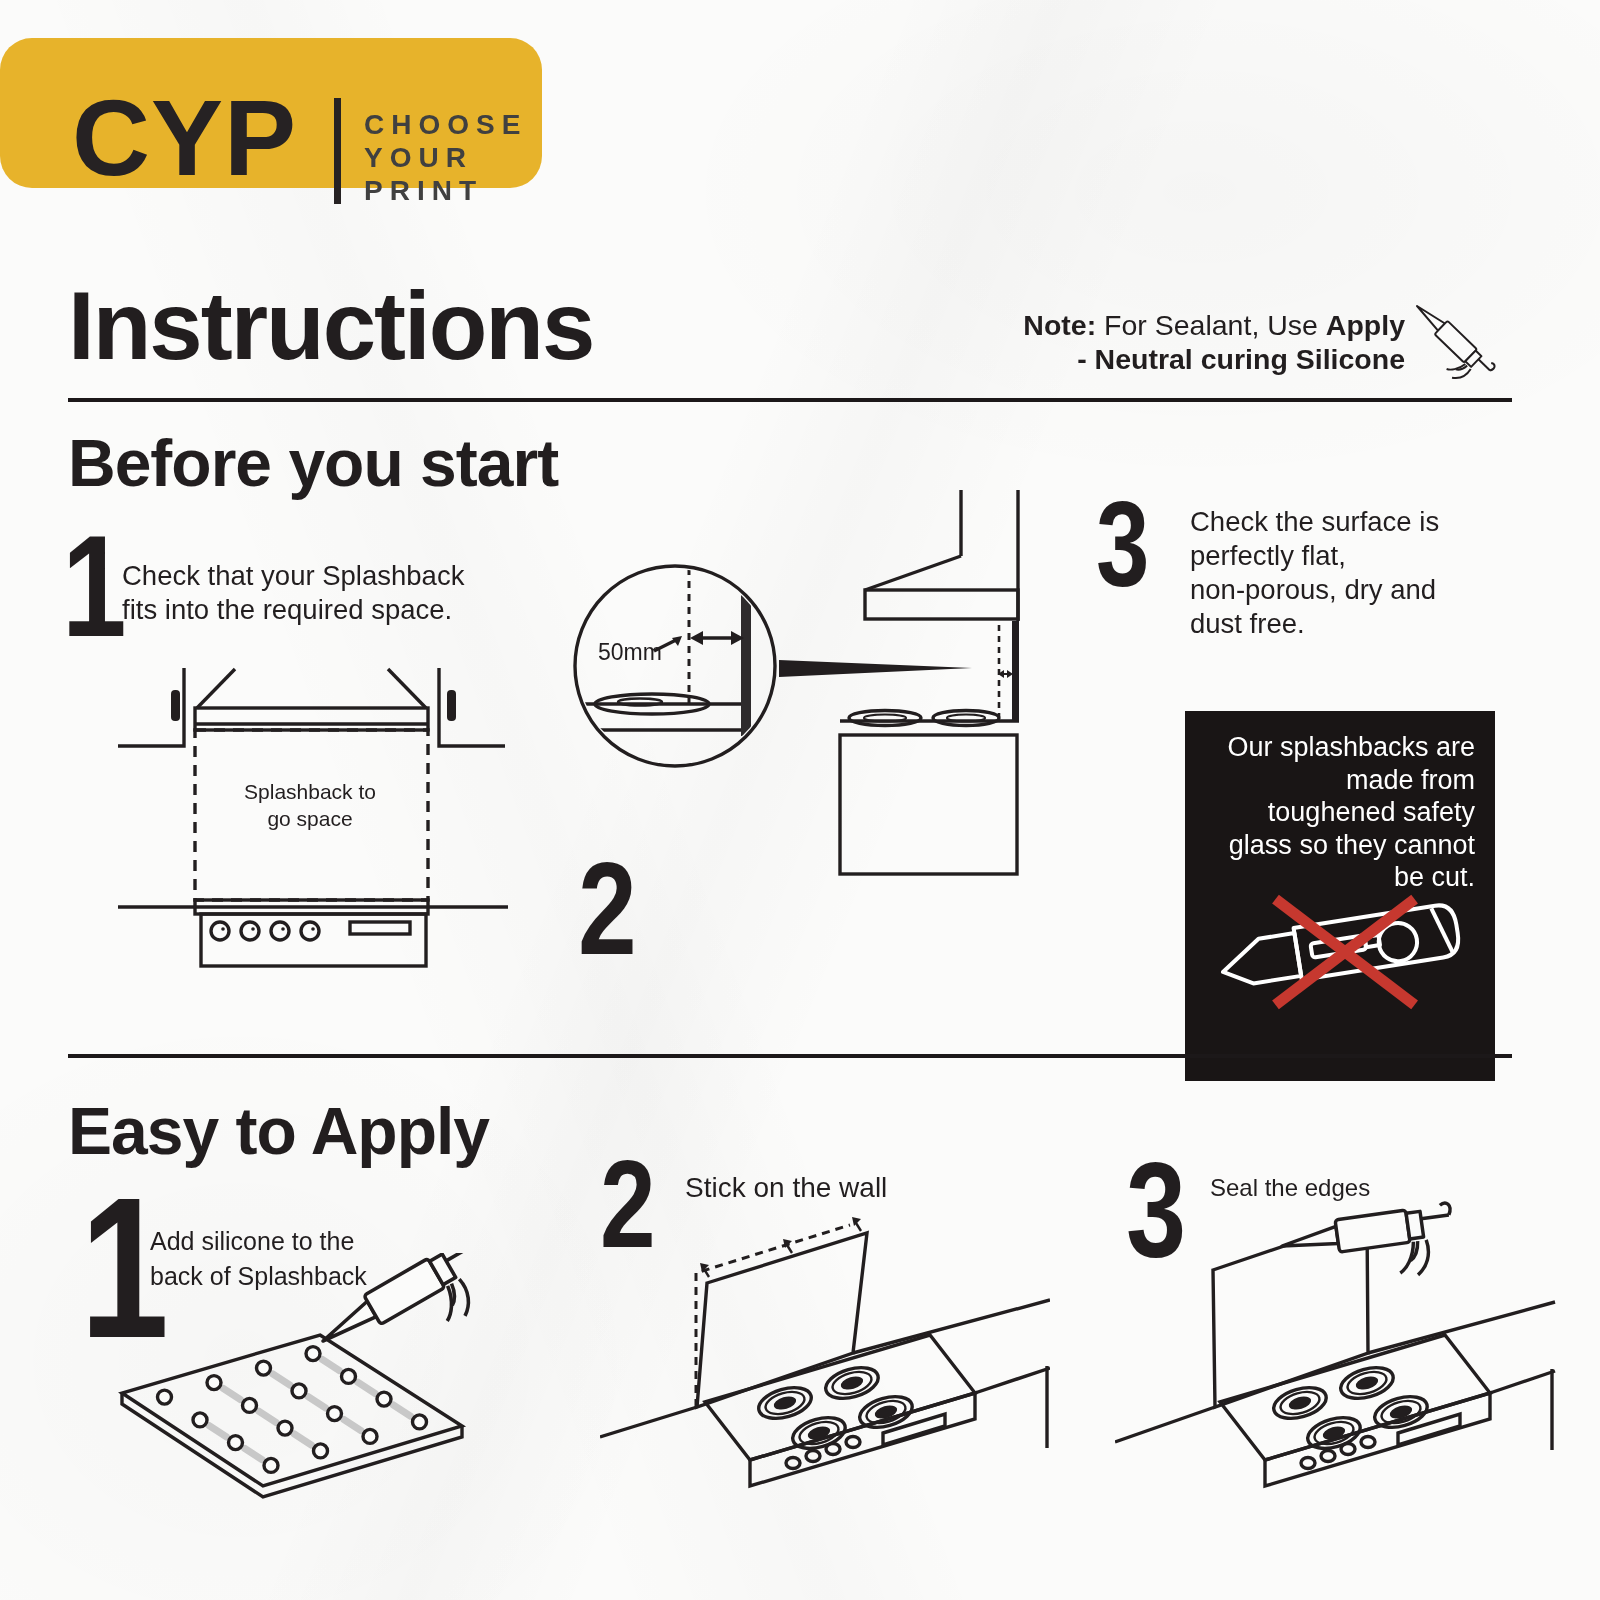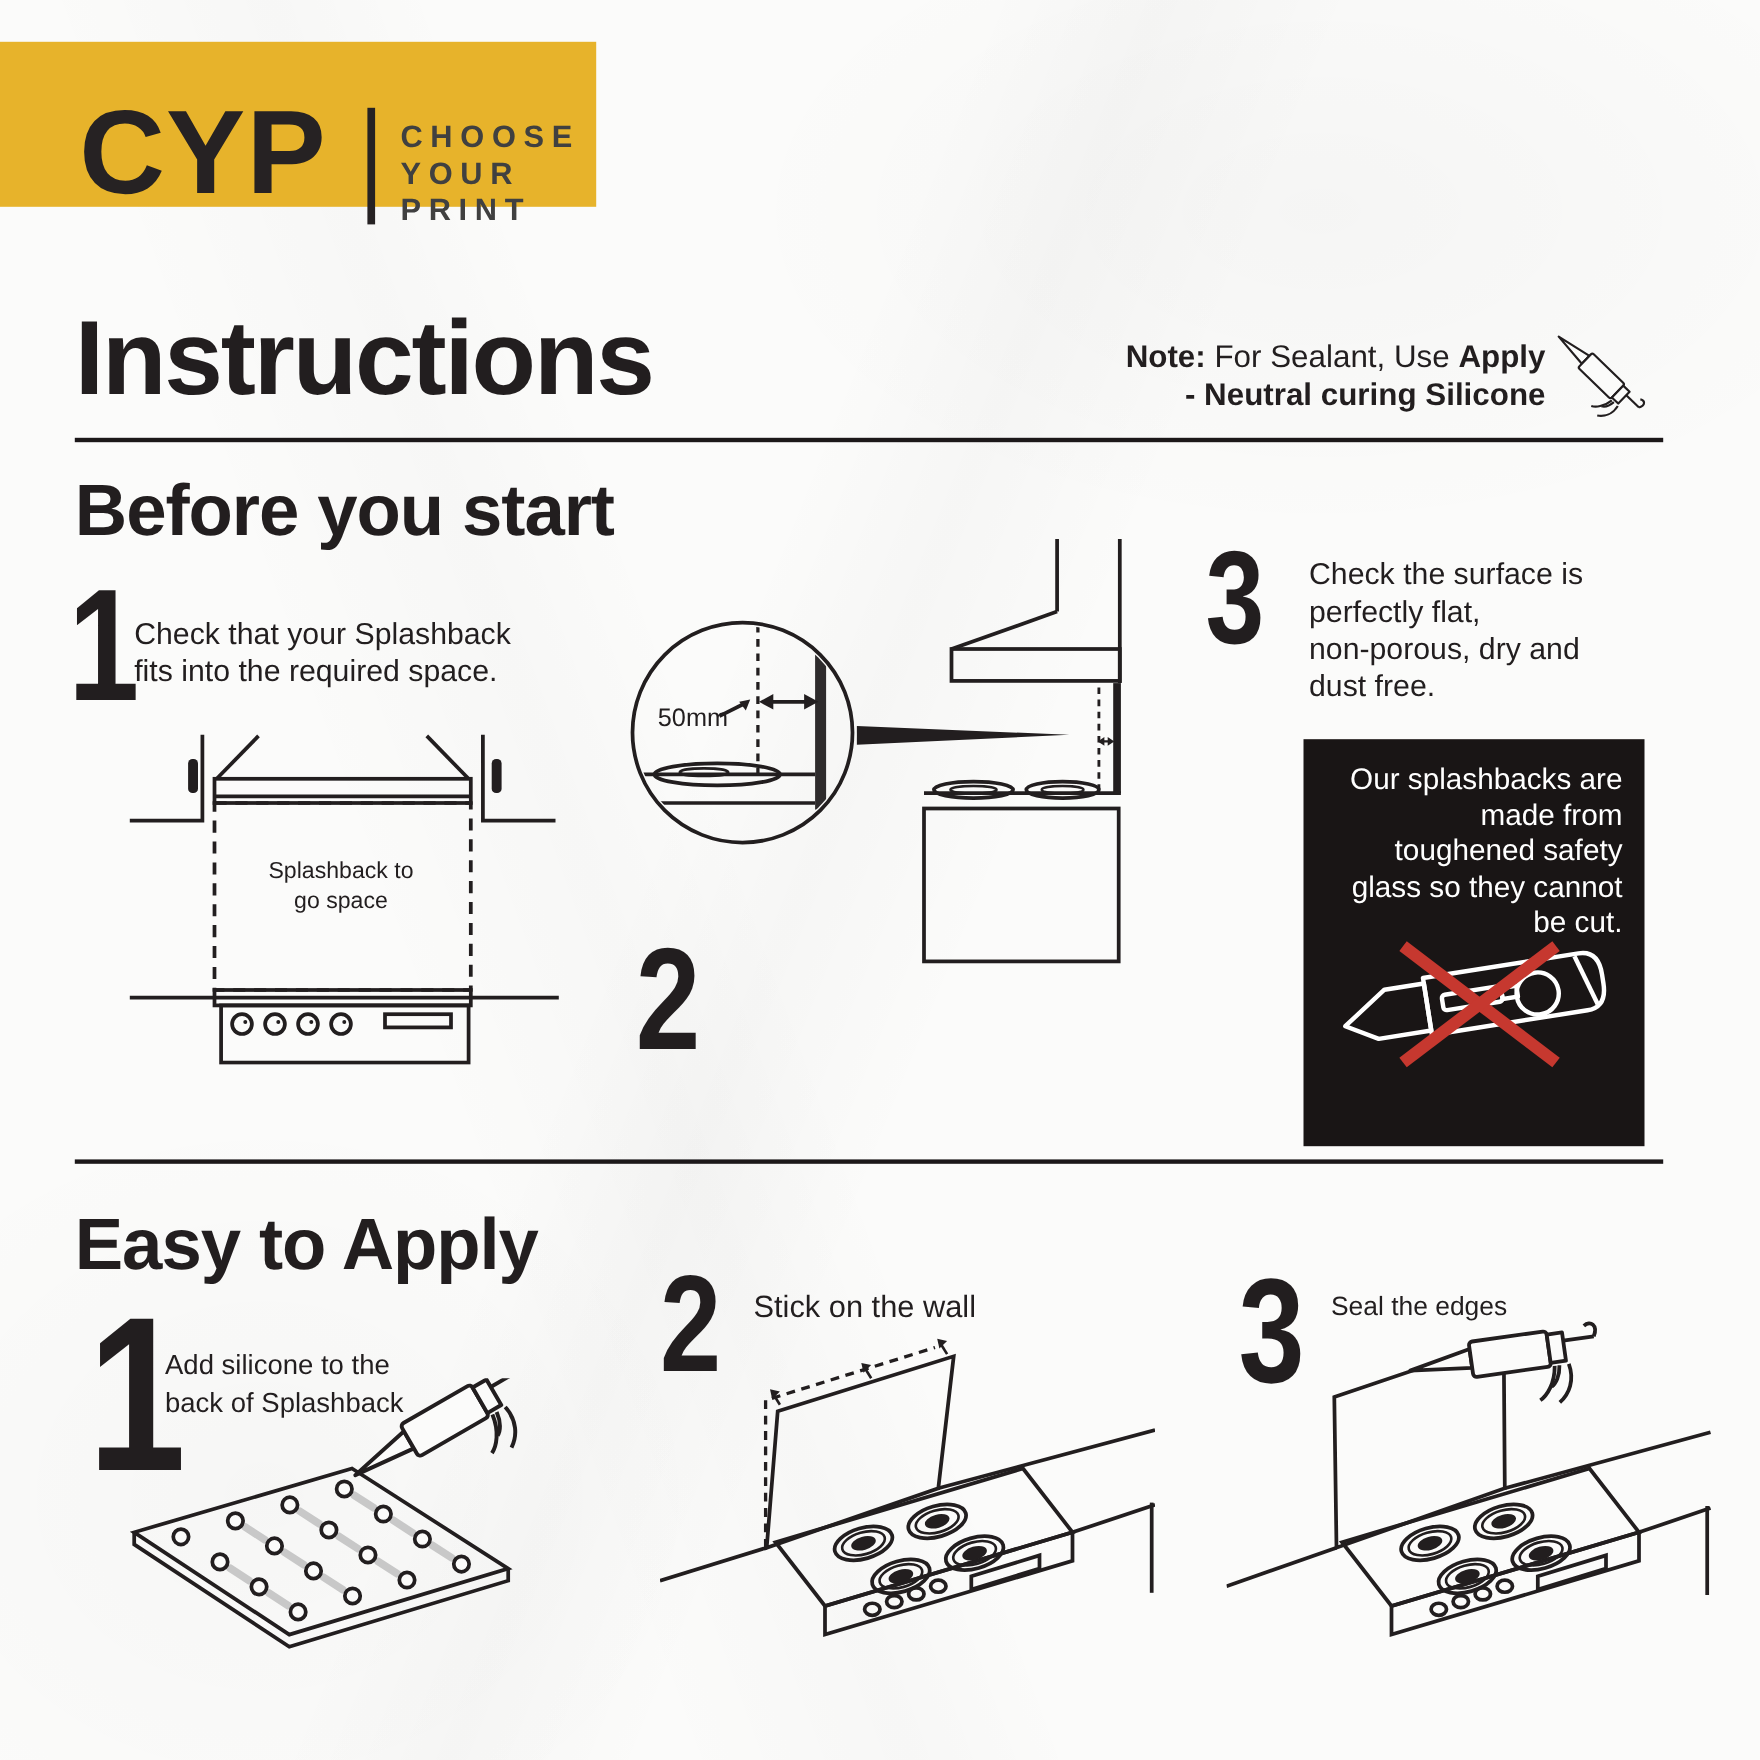--- a/index.html
+++ b/index.html
@@ -7,32 +7,32 @@
     position:relative;width:1600px;height:1600px;overflow:hidden;
     color:#221E1F;font-family:"Liberation Sans",sans-serif;
     background:
       radial-gradient(900px 500px at 75% 12%, rgba(0,0,0,.025), transparent 60%),
       radial-gradient(700px 600px at 15% 85%, rgba(0,0,0,.02), transparent 60%),
       linear-gradient(112deg, transparent 40%, rgba(0,0,0,.018) 47%, transparent 55%),
       linear-gradient(250deg, transparent 55%, rgba(0,0,0,.015) 62%, transparent 72%),
       #FBFBFA;
   }
   .abs{position:absolute;}
-  .logo-box{left:0;top:38px;width:542px;height:150px;background:#E7B32B;}
+  .logo-box{left:0;top:38px;width:542px;height:150px;background:#E7B32B;border-radius:32px;}
   .logo-abbr{left:72px;top:46px;font-size:108px;font-weight:700;line-height:1;letter-spacing:1px;color:#262223;}
   .logo-bar{left:334px;top:60px;width:7px;height:106px;background:#262223;}
   .logo-tagline{left:364px;top:70px;font-size:28px;line-height:33px;letter-spacing:7px;color:#404040;font-weight:700;}
   .page-title{left:68px;top:254px;font-size:96px;font-weight:700;letter-spacing:-2px;line-height:1;margin-top:24px;}
   .note{left:965px;top:308px;width:440px;text-align:right;font-size:28.5px;line-height:34px;}
   .note b{font-weight:700;}
   .rule{left:68px;width:1444px;height:4px;background:#1C1819;}
   .h2{font-size:66px;font-weight:700;letter-spacing:-1px;line-height:1;}
   .num{font-weight:700;line-height:.78;letter-spacing:-3px;transform:scaleX(.8);transform-origin:left top;}
   .step-text{font-size:27.5px;line-height:34px;white-space:pre-line;}
-  .warn{left:1185px;top:672px;width:310px;height:370px;background:#191515;color:#fff;}
+  .warn{left:1185px;top:711px;width:310px;height:370px;background:#191515;color:#fff;}
   .warn-text{position:absolute;top:20px;right:20px;width:262px;text-align:right;
              font-size:27px;line-height:32.5px;white-space:pre-line;}
   .ph-label{font-size:21px;line-height:27px;text-align:center;white-space:pre-line;}
   svg{display:block;}
   .stroke{stroke:#221E1F;stroke-width:3.4;fill:none;}
 </style>
 </head>
 <body>
 
 <div class="canvas">

